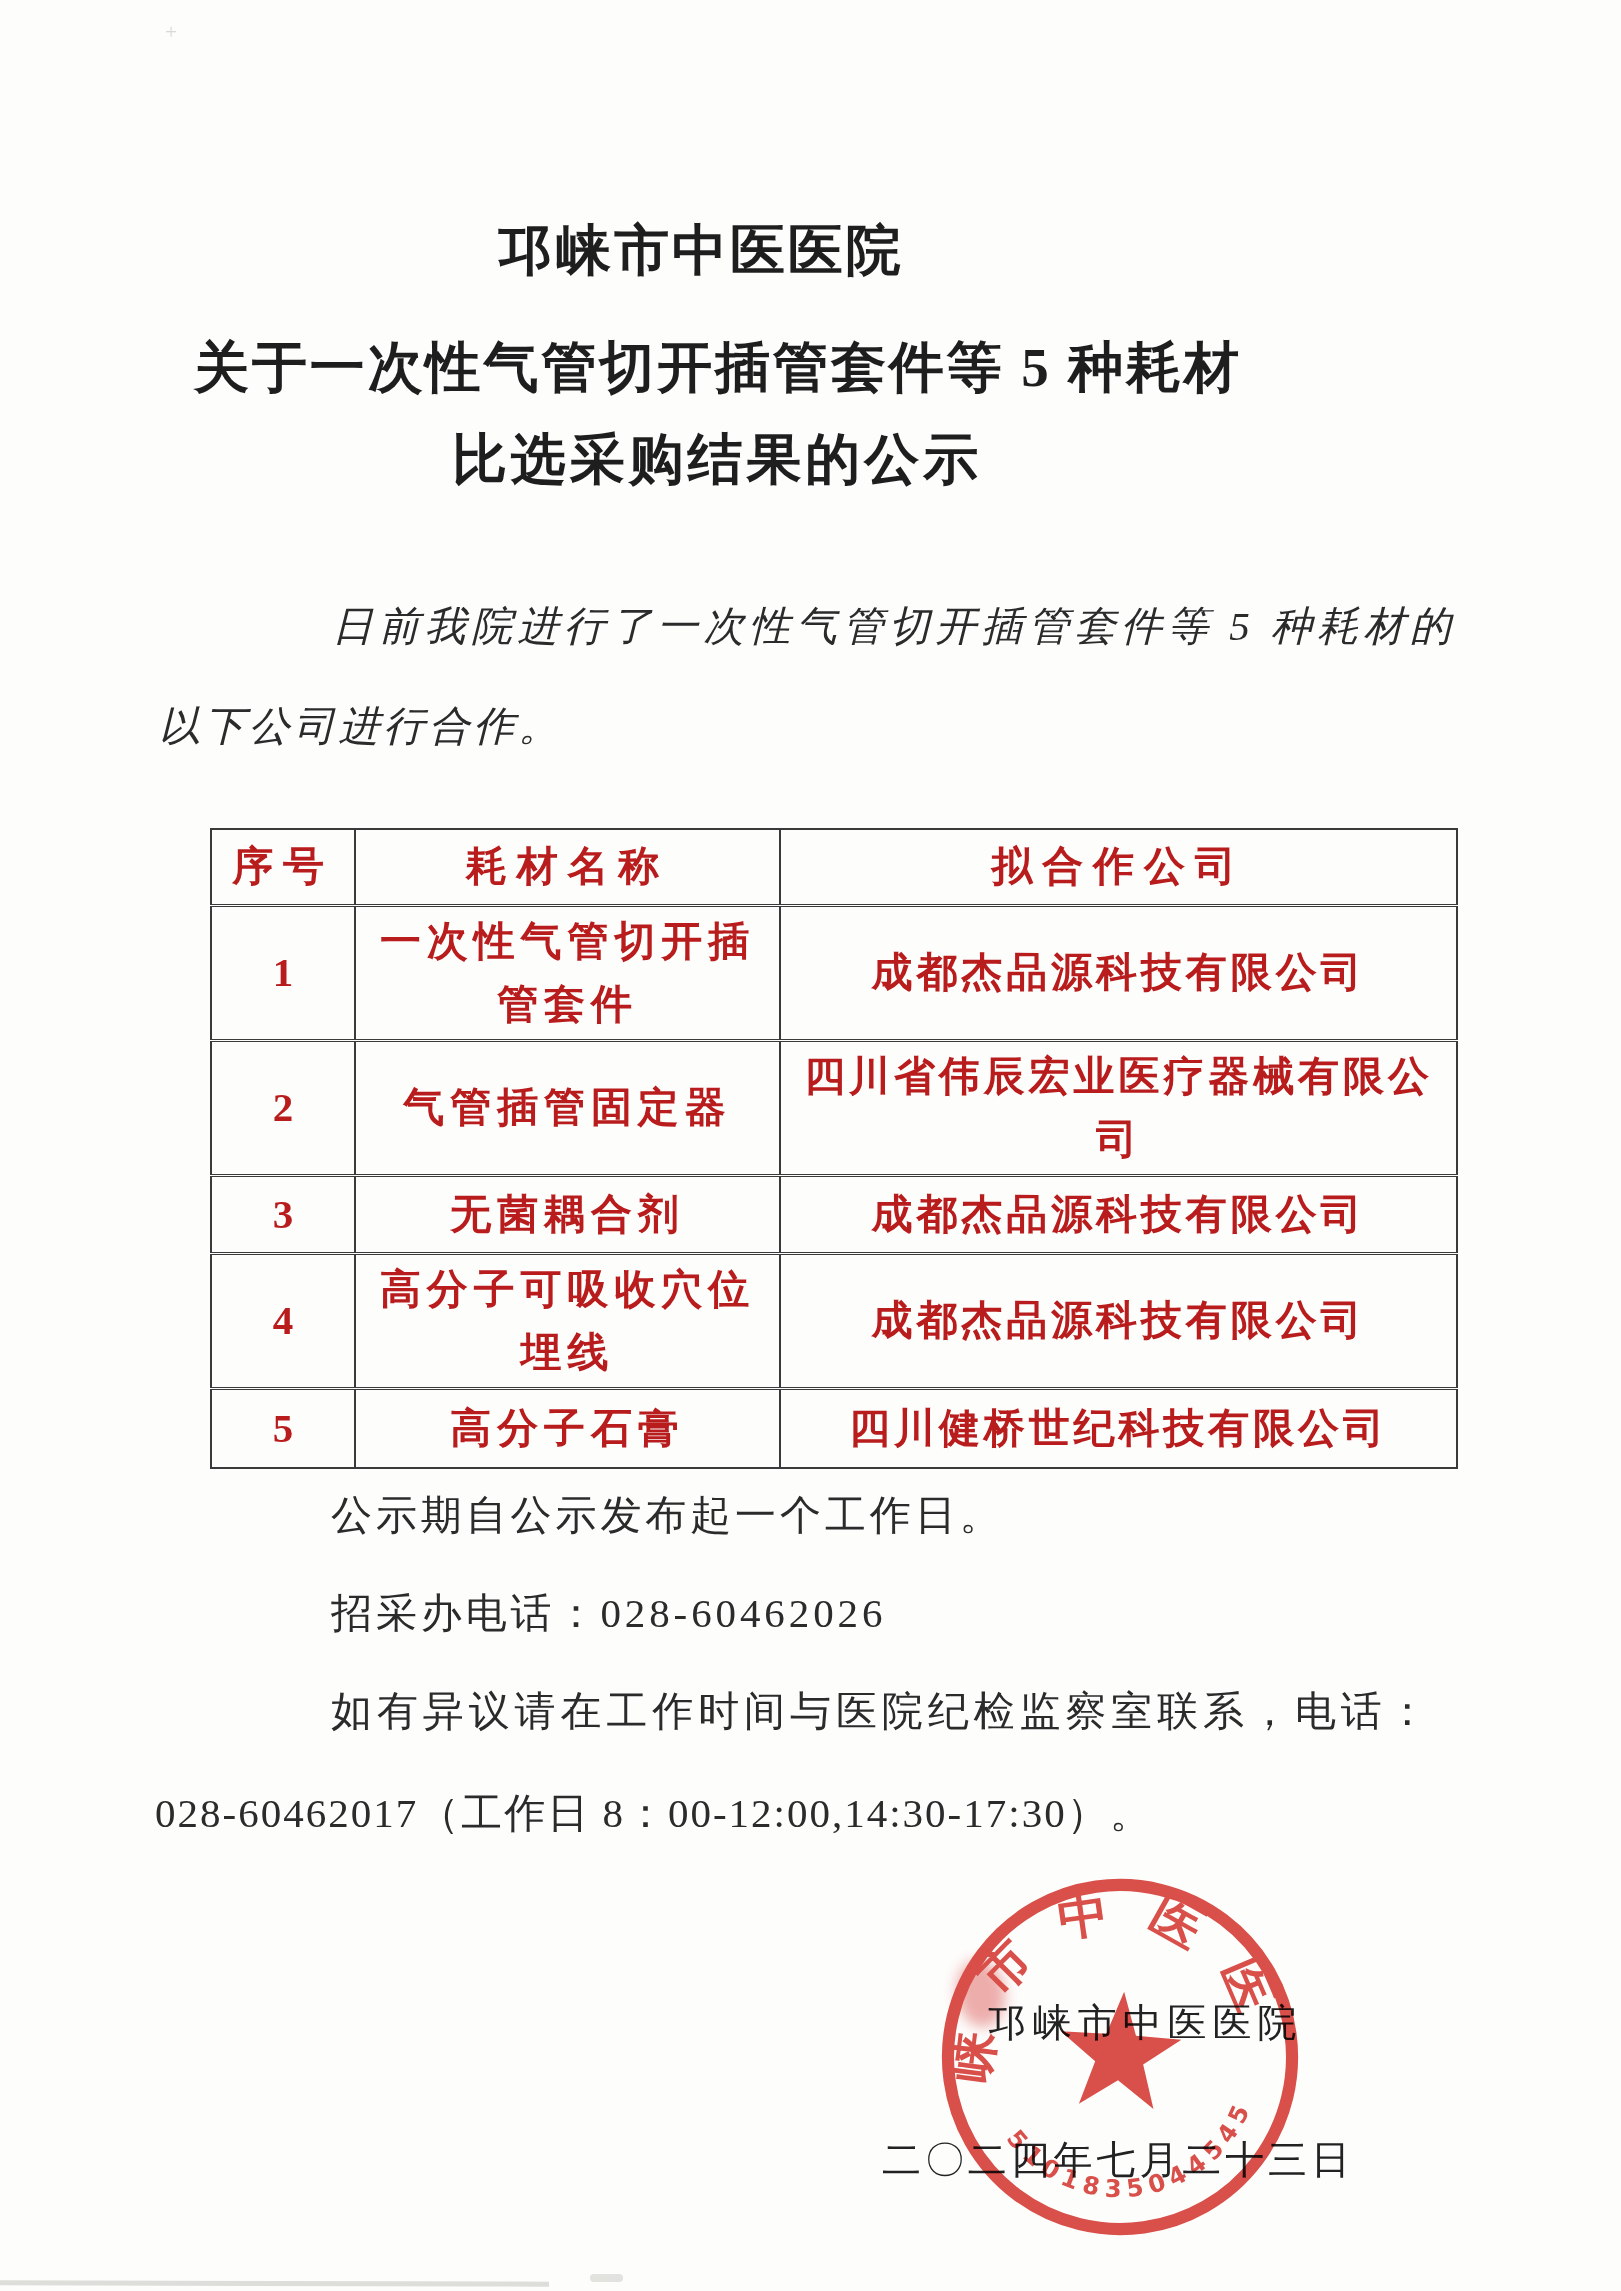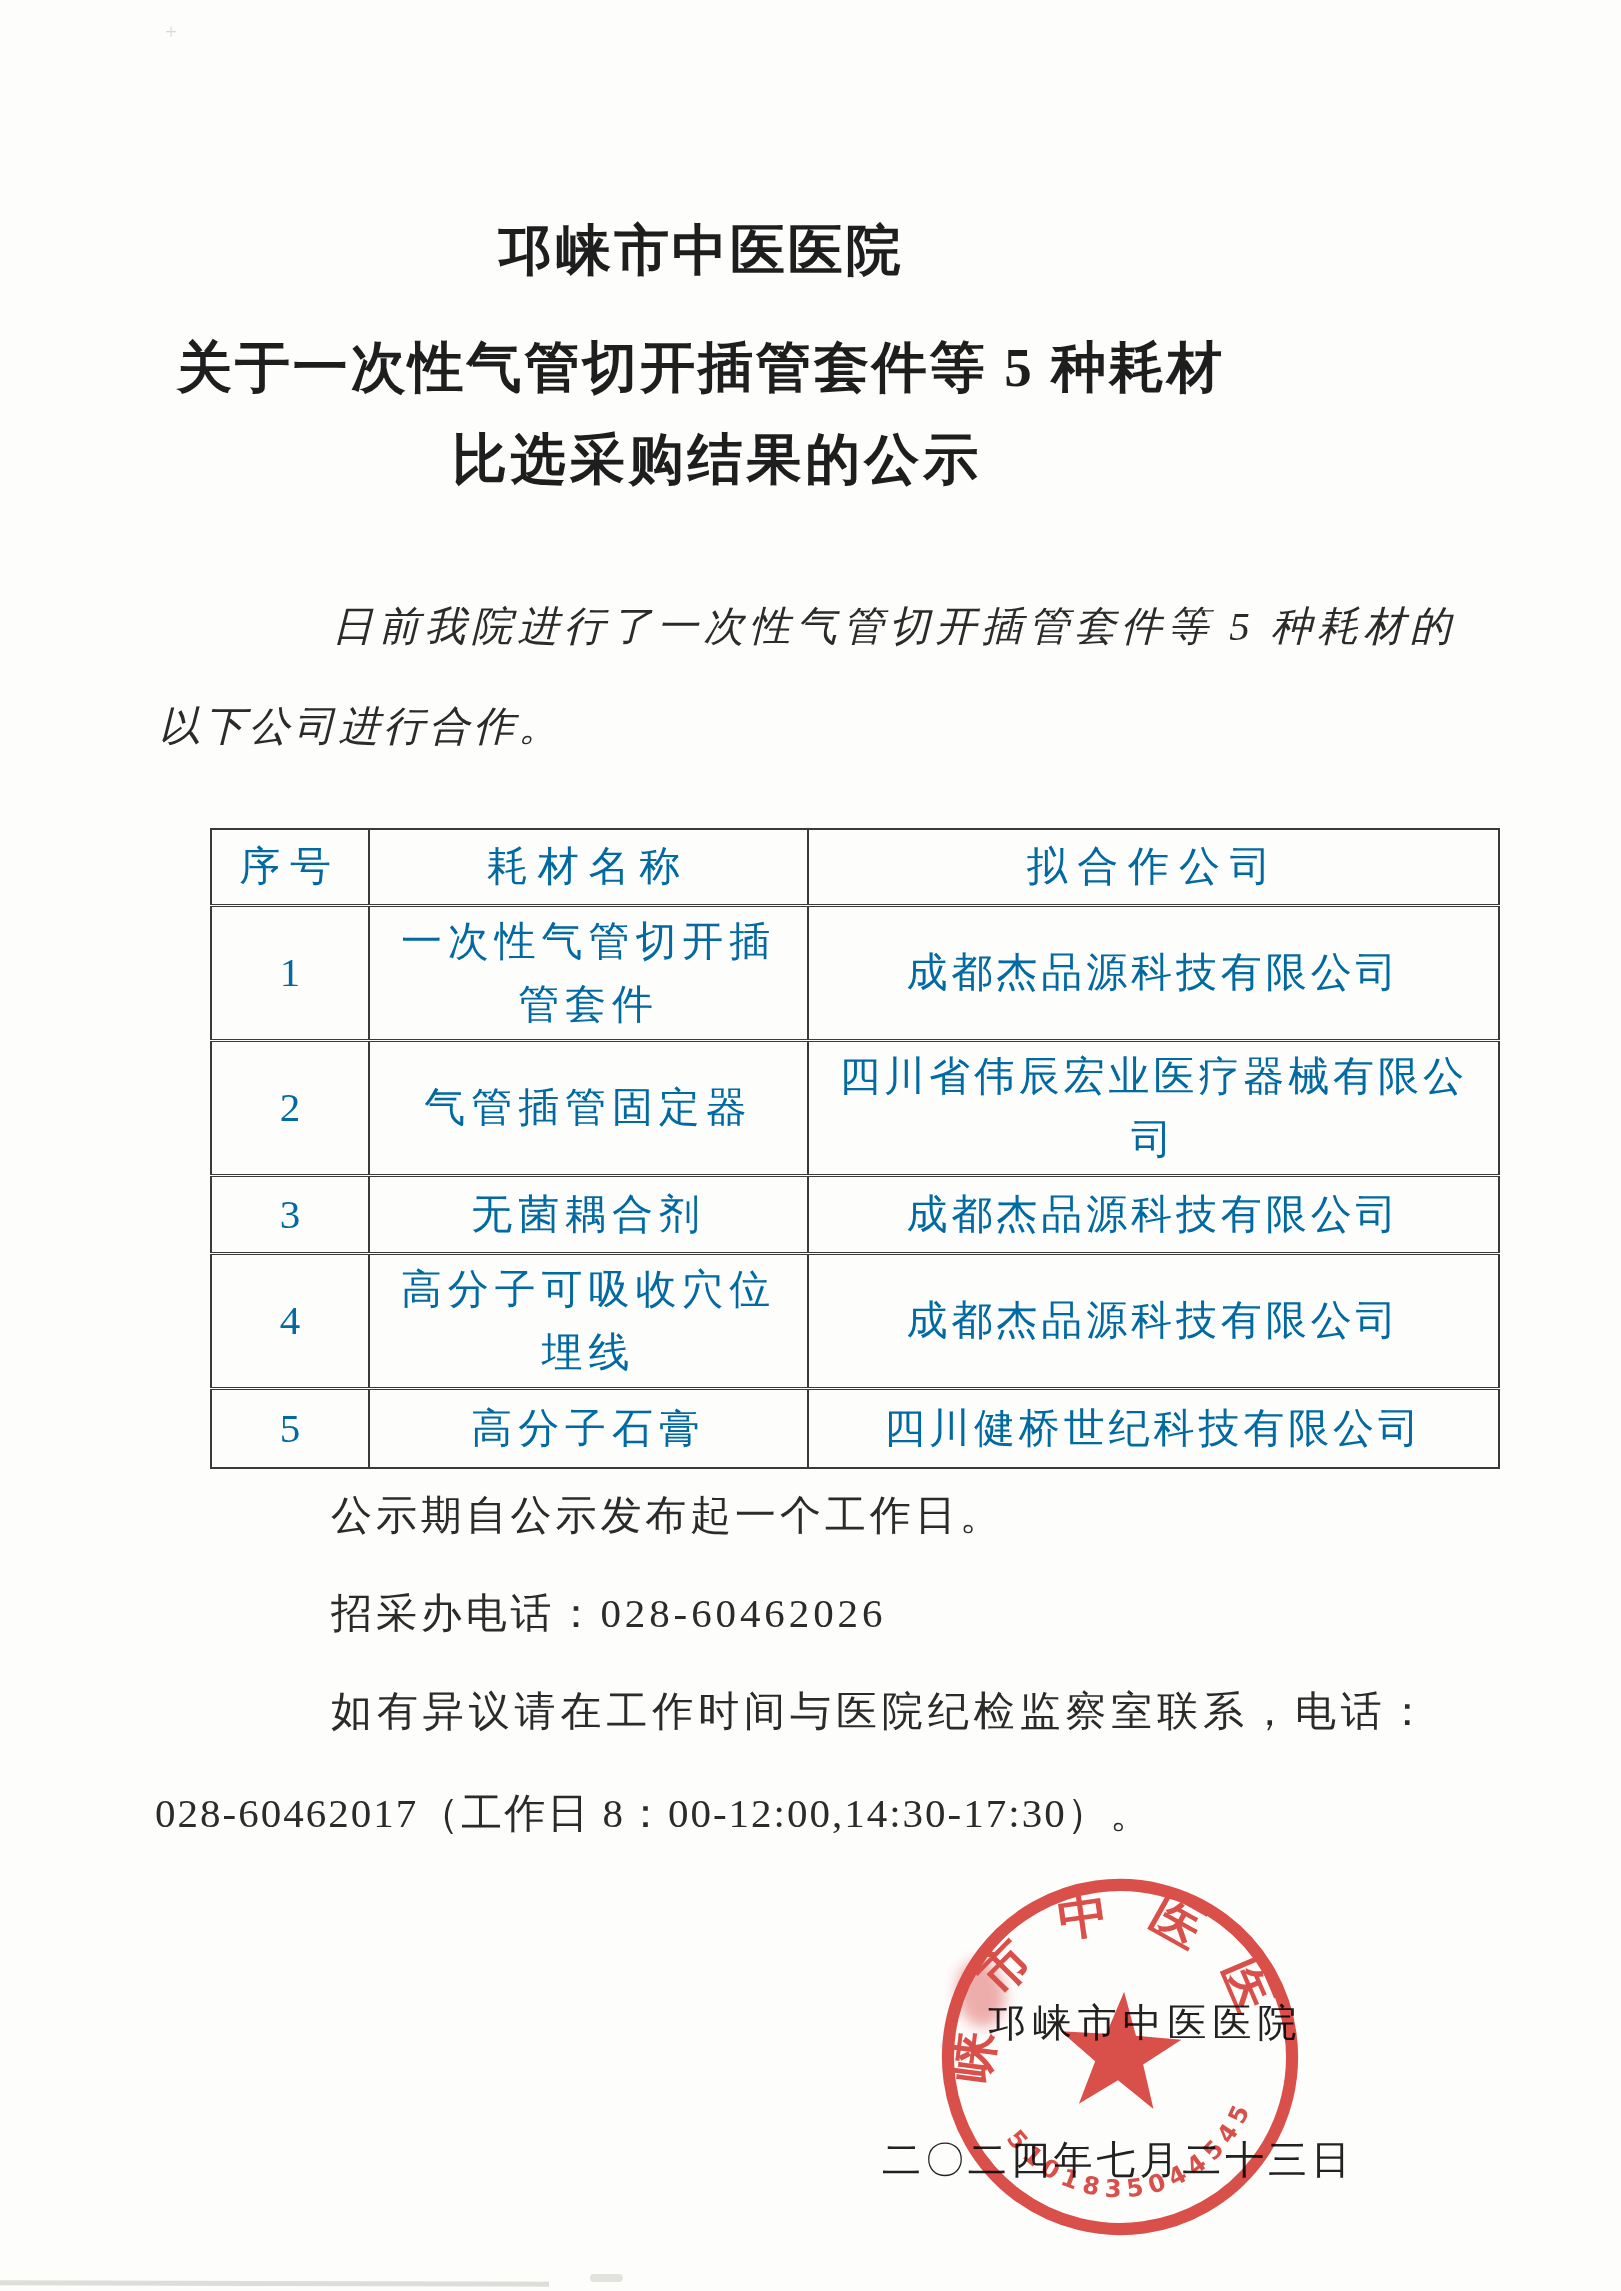--- a/index.html
+++ b/index.html
@@ -11,38 +11,38 @@
     color:var(--ink);
     overflow:hidden;
   }
   .page{ position:relative; width:1621px; height:2292px; background:#fdfdfc; }
 
   
   .title-block{ position:absolute; left:0; top:0; width:1402px; text-align:center; }
   .t1{ position:absolute; left:0; top:214px; width:100%;
        font-size:55px; font-weight:700; letter-spacing:2.9px; color:#1e1e1e; }
   .t2{ position:absolute; left:0; top:331px; width:100%;
-       font-size:55px; font-weight:700; letter-spacing:2.9px; color:#1e1e1e; }
+       font-size:55px; font-weight:700; letter-spacing:2.9px; color:#1e1e1e;padding-left:17px; }
   .t3{ position:absolute; left:0; top:423px; width:100%;
        font-size:55px; font-weight:700; letter-spacing:3.9px; color:#1e1e1e;padding-left:16px; }
 
   
   .para{ position:absolute; left:159px; top:576px; width:1247px;font-style:italic; }
   .pline{ font-size:41px; line-height:100px; letter-spacing:3.9px; white-space:nowrap; color:#2b2b2b; }
   .pline.indent{ padding-left:173px; }
   .pline.justify{ letter-spacing:5.4px; }
 
   
   .tbl{ position:absolute; left:210px; top:828px; width:1186px;
         border-collapse:collapse; table-layout:fixed; }
   .tbl td, .tbl th{
     border-left:2px solid #3a3a3a; border-right:2px solid #3a3a3a;
     border-top:3.9px double #3a3a3a; border-bottom:3.9px double #3a3a3a;
-    font-weight:400; font-size:41px; text-align:center; vertical-align:middle;
-    color:#0369a1; padding:0 16px; line-height:63px;
+    font-weight:700; font-size:41px; text-align:center; vertical-align:middle;
+    color:#b91c1c; padding:0 9px; line-height:63px;
   }
   .tbl tr:first-child th{ border-top:2.9px solid #3a3a3a; }
   .tbl tr:last-child td{ border-bottom:2.9px solid #3a3a3a; }
   .tbl td:first-child, .tbl th:first-child{ border-left:2.9px solid #3a3a3a; }
   .tbl td:last-child, .tbl th:last-child{ border-right:2.9px solid #3a3a3a; }
   .col-no{ width:124px; }
   .col-item{ width:405px; }
   .col-co{ width:657px; }
   .tbl th{ letter-spacing:9.8px; }
   .cell-item{ letter-spacing:5.9px; }

